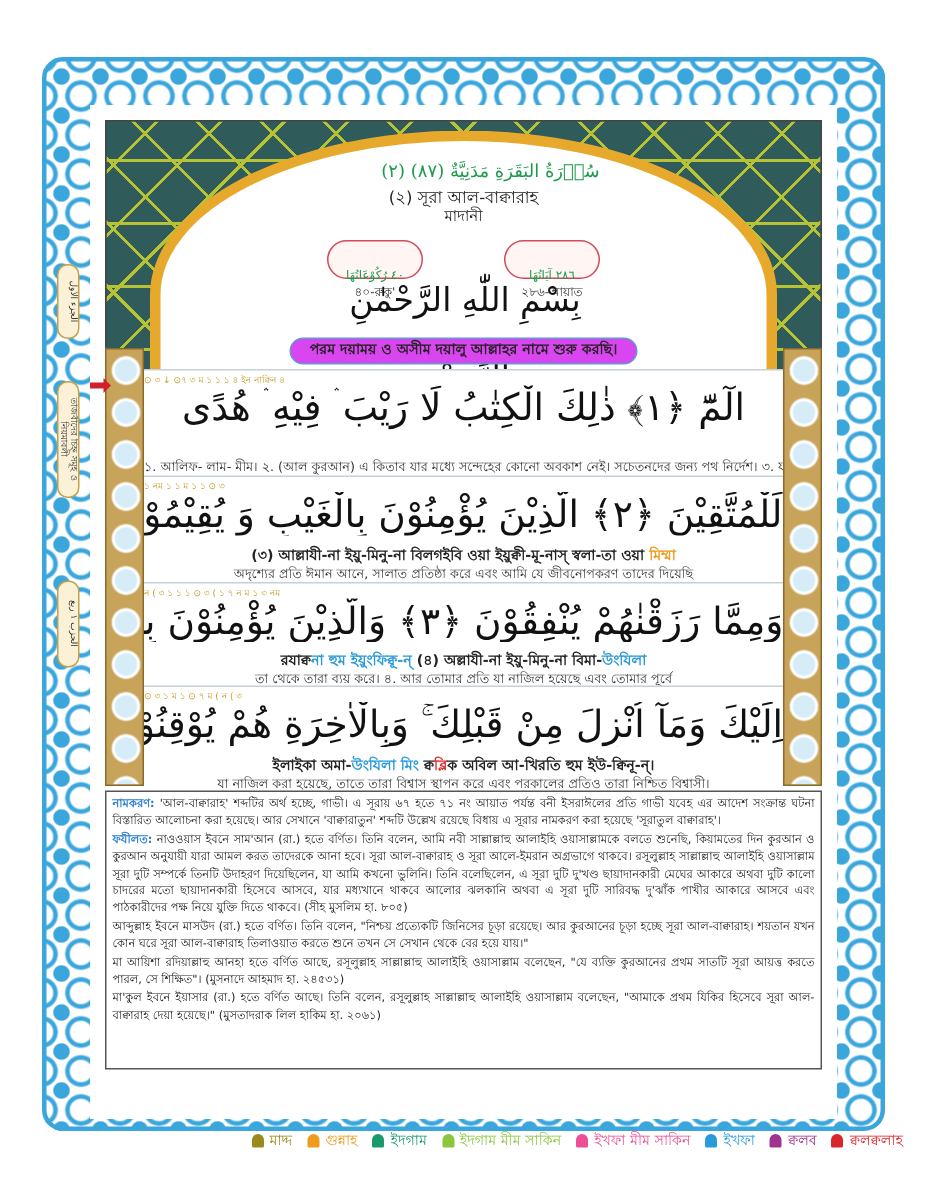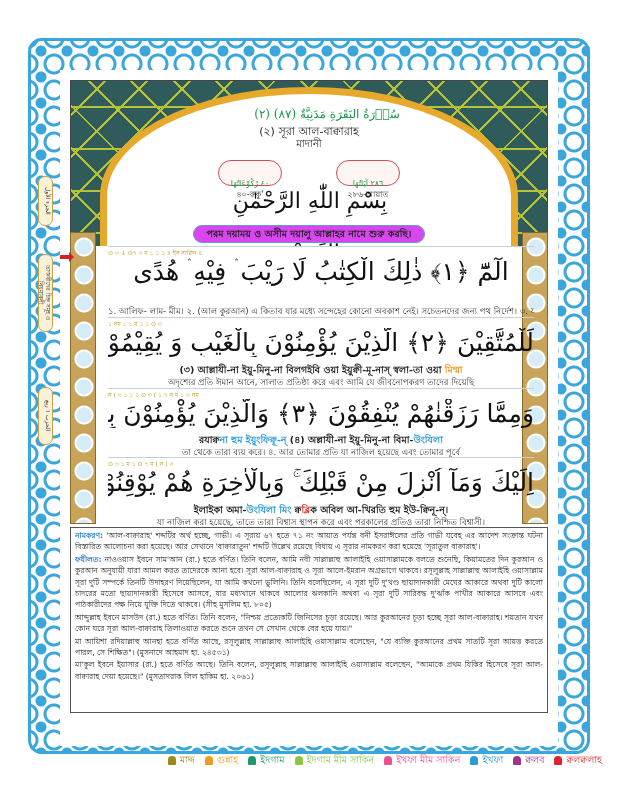--- a/index.html
+++ b/index.html
@@ -70,21 +70,21 @@
   }
 
   .bismillah-bn {
     position: absolute; left: 193px; top: 225px; width: 232px; height: 18px;
     background: #d946ef; border: 1.5px solid #5a9bd0; border-radius: 9px;
     font-size: 9.5px; font-weight: bold; text-align: center; line-height: 15px; color: #222;
   }
 
   
   .verses { position: absolute; left: 96px; top: 246px; width: 426px; height: 280px; background: #fff; }
-  .verse-block { position: absolute; left: 12px; width: 426px; border-top: 1px solid #c5d0d8; padding-left: 28px; }
+  .verse-block { position: absolute; left: 0; width: 426px; border-top: 1px solid #c5d0d8; padding-left: 28px; }
   .marks { position: absolute; top: 1px; left: 0; width: 100%; height: 9px; font-size: 6px; color: #c79a25; white-space: nowrap; overflow: hidden; }
   .arabic {
     position: absolute; left: 0; width: 100%; text-align: center; direction: rtl;
     font-family: "DejaVu Serif", serif; font-size: 25px; color: #111; white-space: nowrap; overflow: hidden;
   }
   .translit { position: absolute; left: 0; width: 100%; text-align: center; font-size: 9.5px; font-weight: bold; color: #222; white-space: nowrap; overflow: hidden; }
   .meaning { position: absolute; left: 0; width: 100%; text-align: center; font-size: 8.5px; color: #333; white-space: nowrap; overflow: hidden; }
   .hl-green { color: #7bbb2e; }
   .hl-red { color: #e22b2b; }
   .hl-orange { color: #ef9b1e; }

